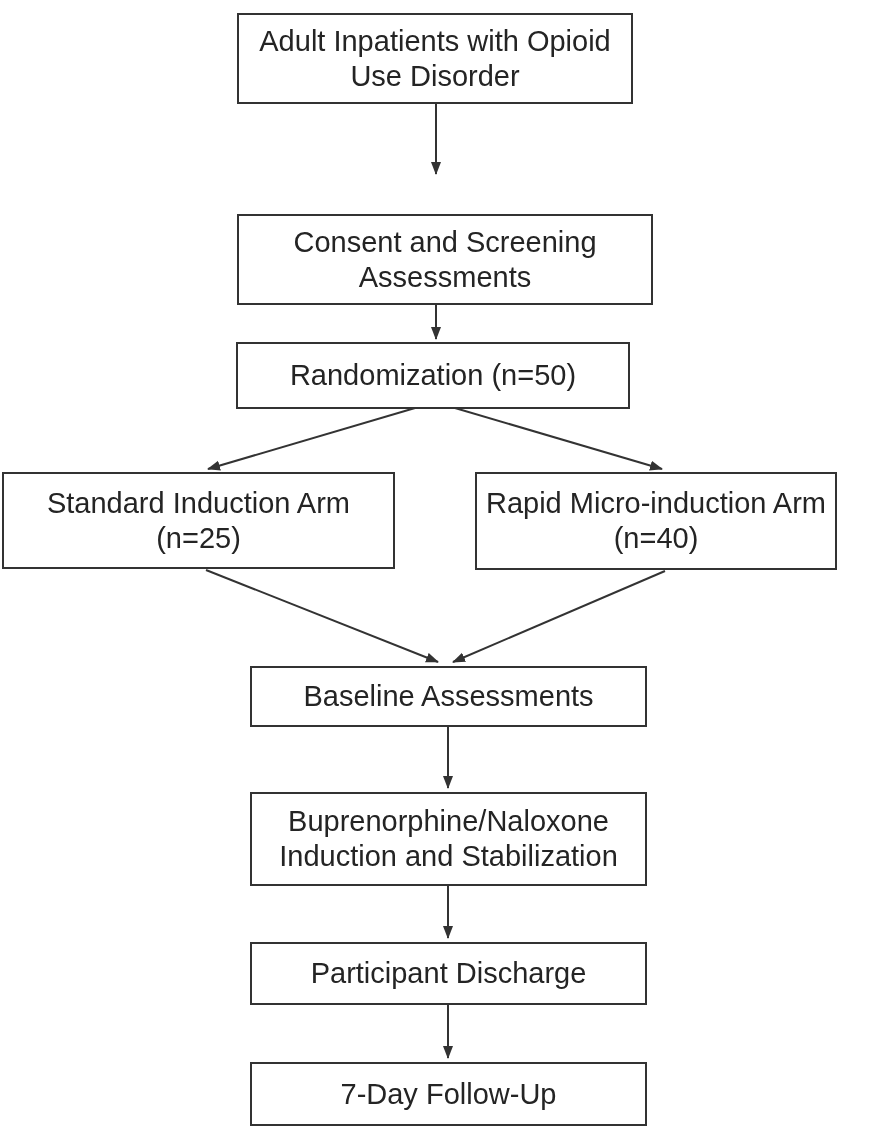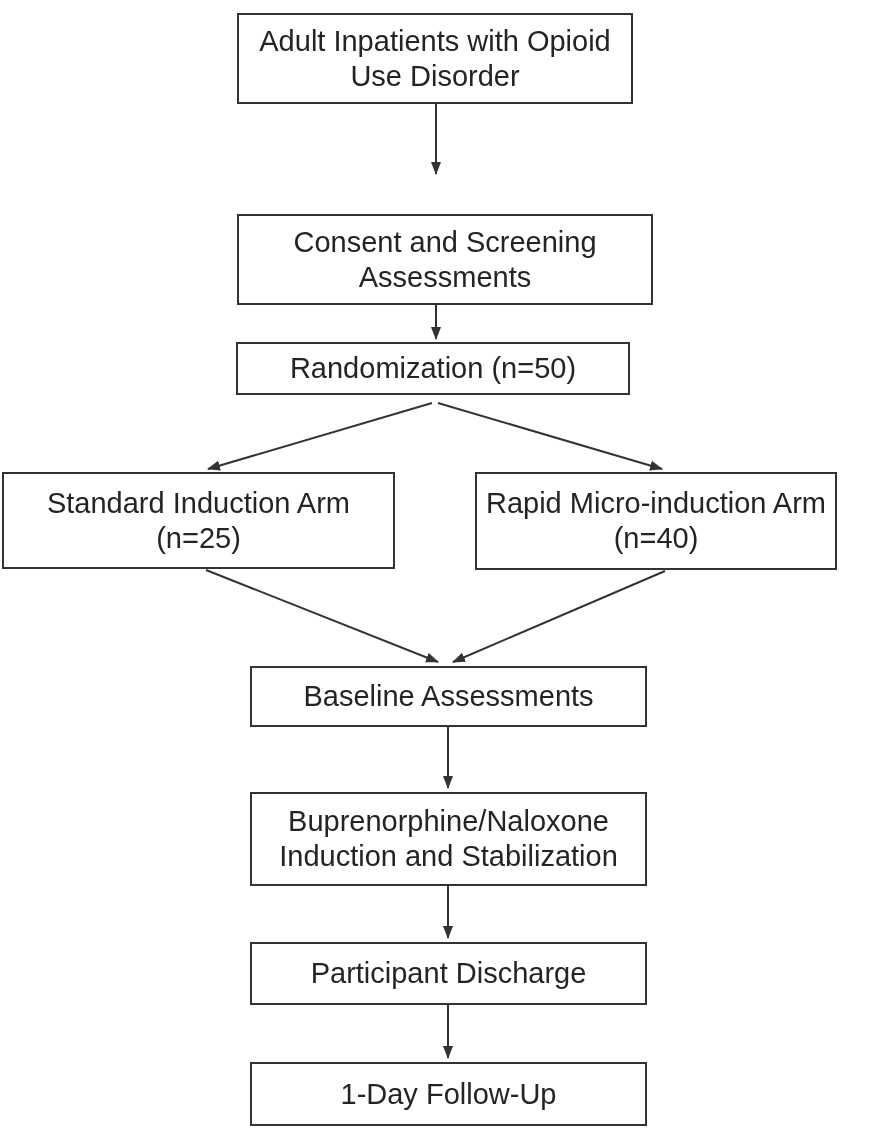--- a/index.html
+++ b/index.html
@@ -36,21 +36,21 @@
     font-size: 29px;
     line-height: 1.2;
   }
   .node .label {
     white-space: pre-line;
     padding: 0 8px;
   }
   
   .n-adult       { left: 237px; top: 13px;   width: 396px; height: 91px; }
   .n-consent     { left: 237px; top: 177px;  width: 416px; height: 91px; margin-top: 37px; }
-  .n-random      { left: 236px; top: 342px;  width: 394px; height: 53px; }
+  .n-random      { left: 236px; top: 342px;  width: 394px; height: 67px; }
   .n-standard    { left: 2px;   top: 472px;  width: 393px; height: 97px; }
   .n-rapid       { left: 475px; top: 472px;  width: 362px; height: 98px; }
   .n-baseline    { left: 250px; top: 666px;  width: 397px; height: 61px; text-align: right; }
   .n-induction   { left: 250px; top: 792px;  width: 397px; height: 94px; }
   .n-discharge   { left: 250px; top: 942px;  width: 397px; height: 63px; }
   .n-followup    { left: 250px; top: 1062px; width: 397px; height: 64px; }
 </style>
 </head>
 <body>
 
@@ -104,16 +104,16 @@
   <div class="node n-induction">
     <span class="label">Buprenorphine/Naloxone
 Induction and Stabilization</span>
   </div>
 
   <div class="node n-discharge">
     <span class="label">Participant Discharge</span>
   </div>
 
   <div class="node n-followup">
-    <span class="label">1-Day Follow-Up</span>
+    <span class="label">7-Day Follow-Up</span>
   </div>
 
 </div>
 
 </body></html>

